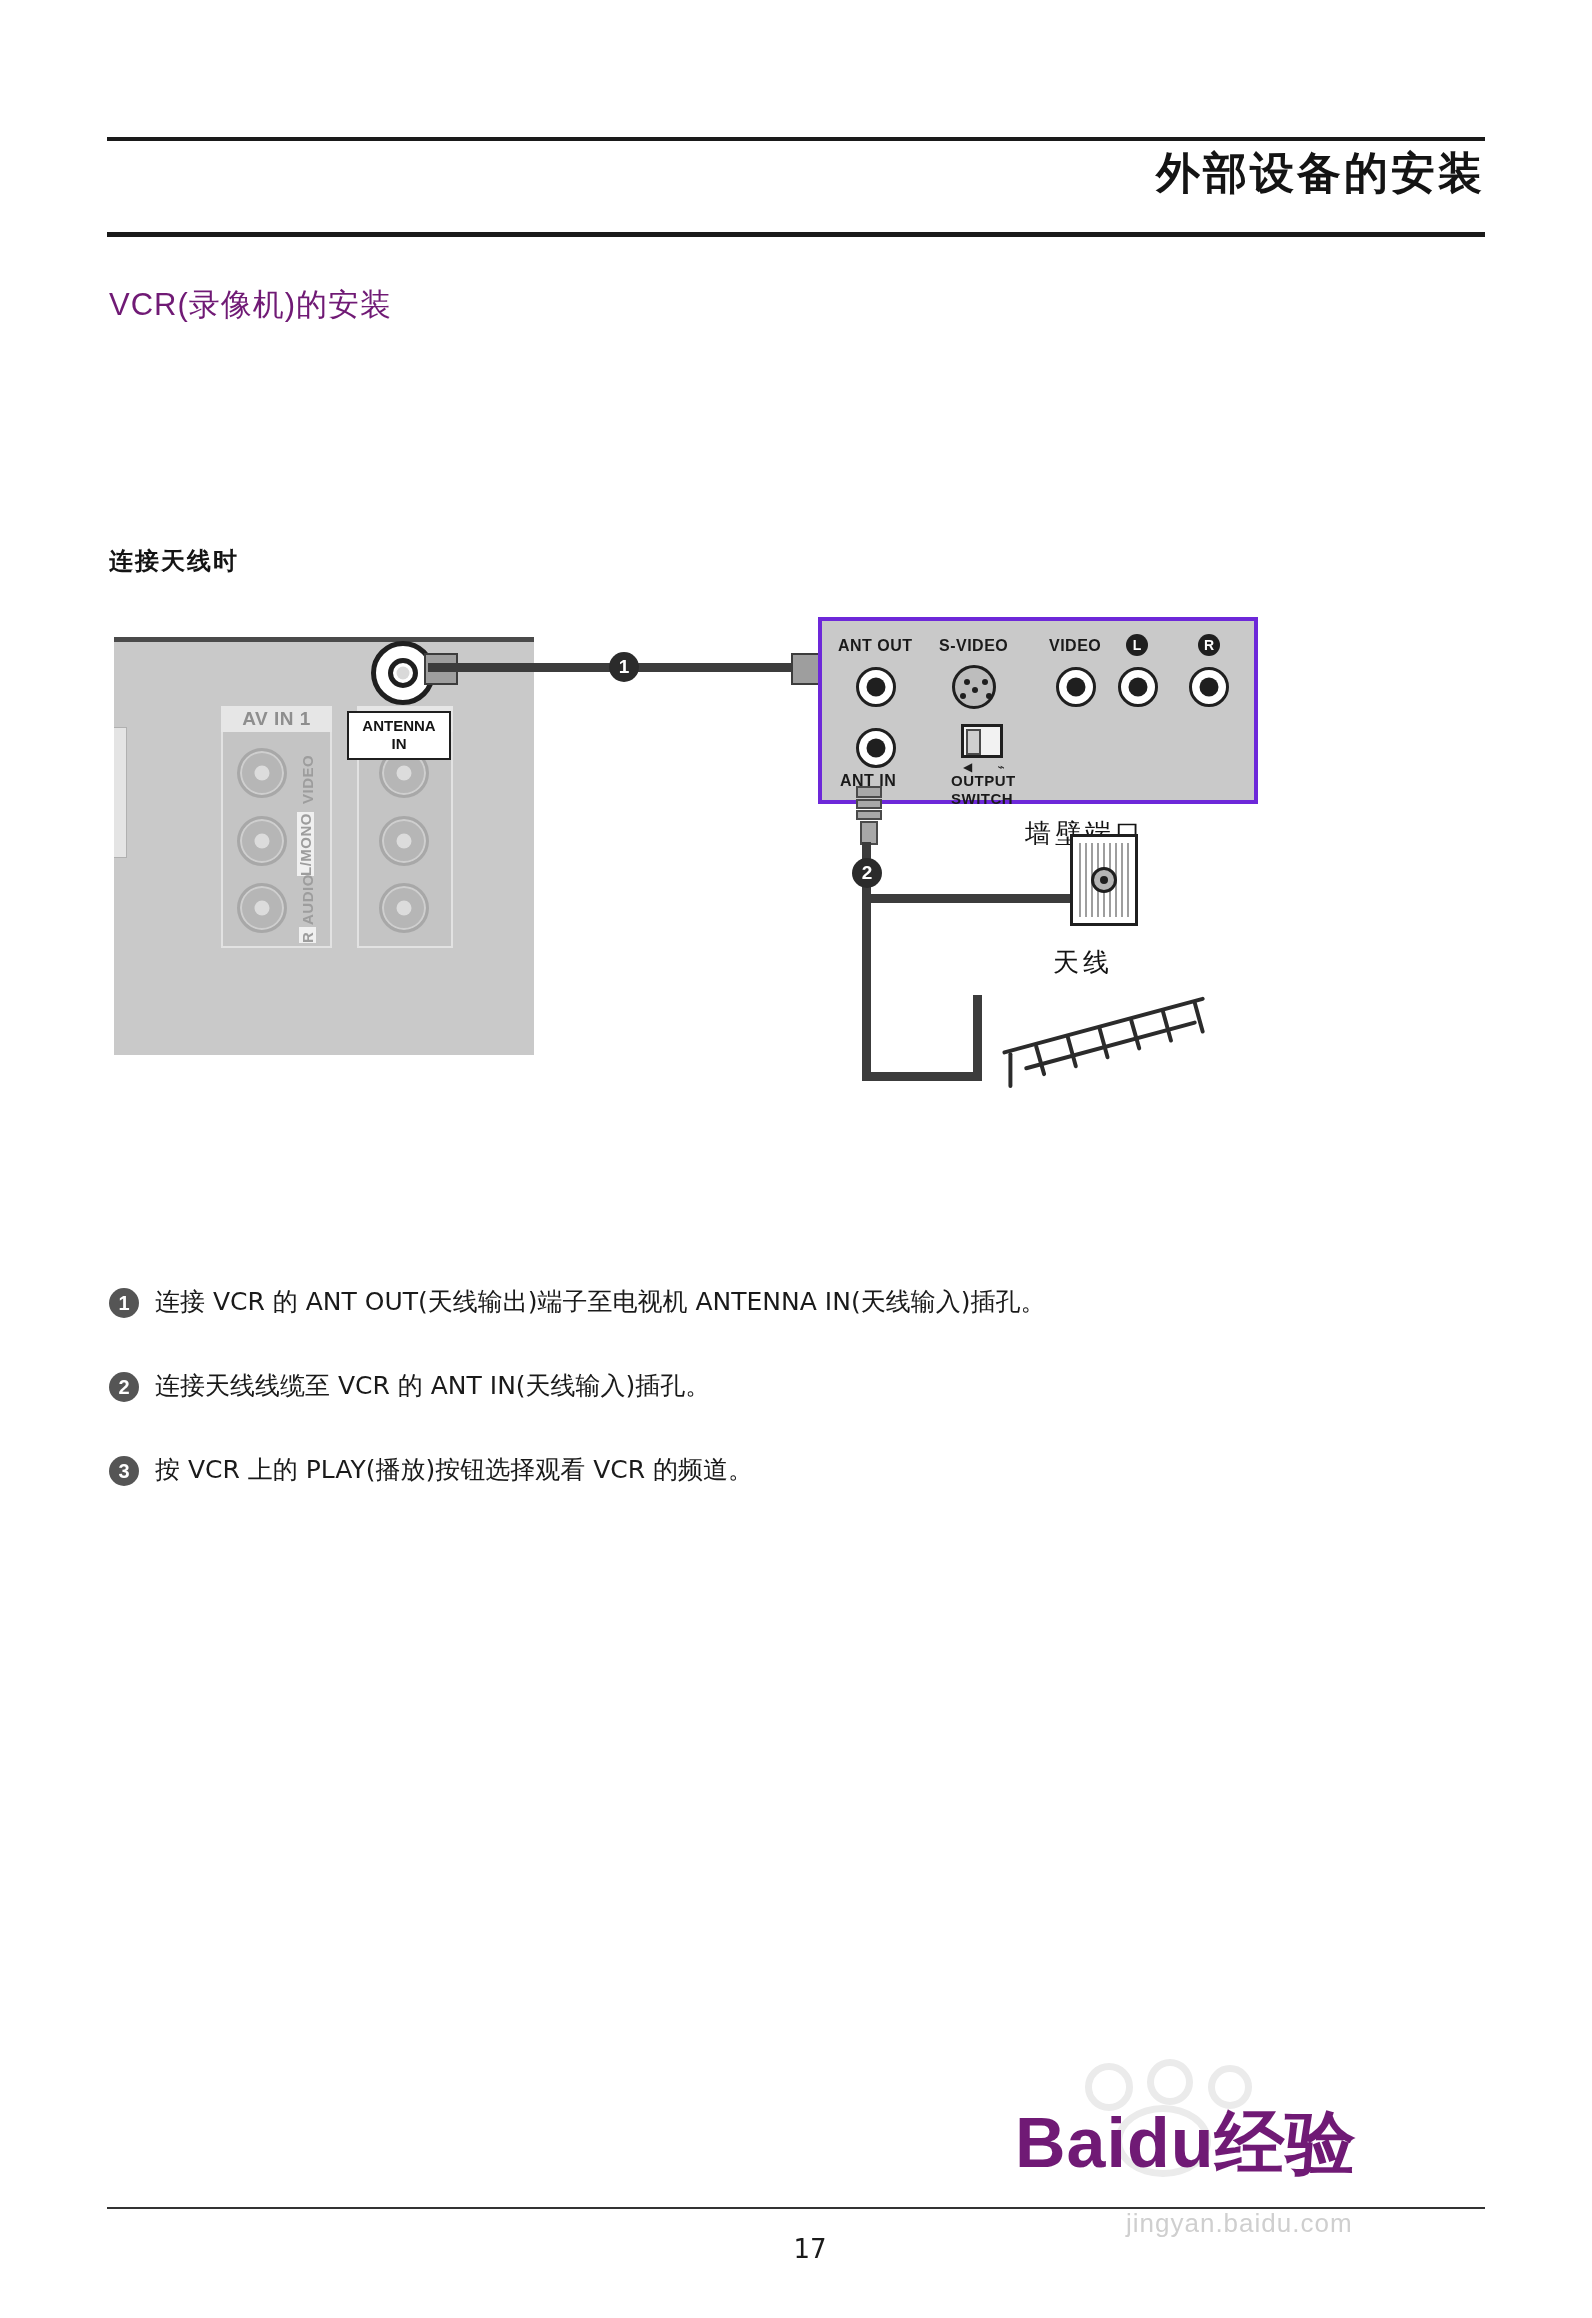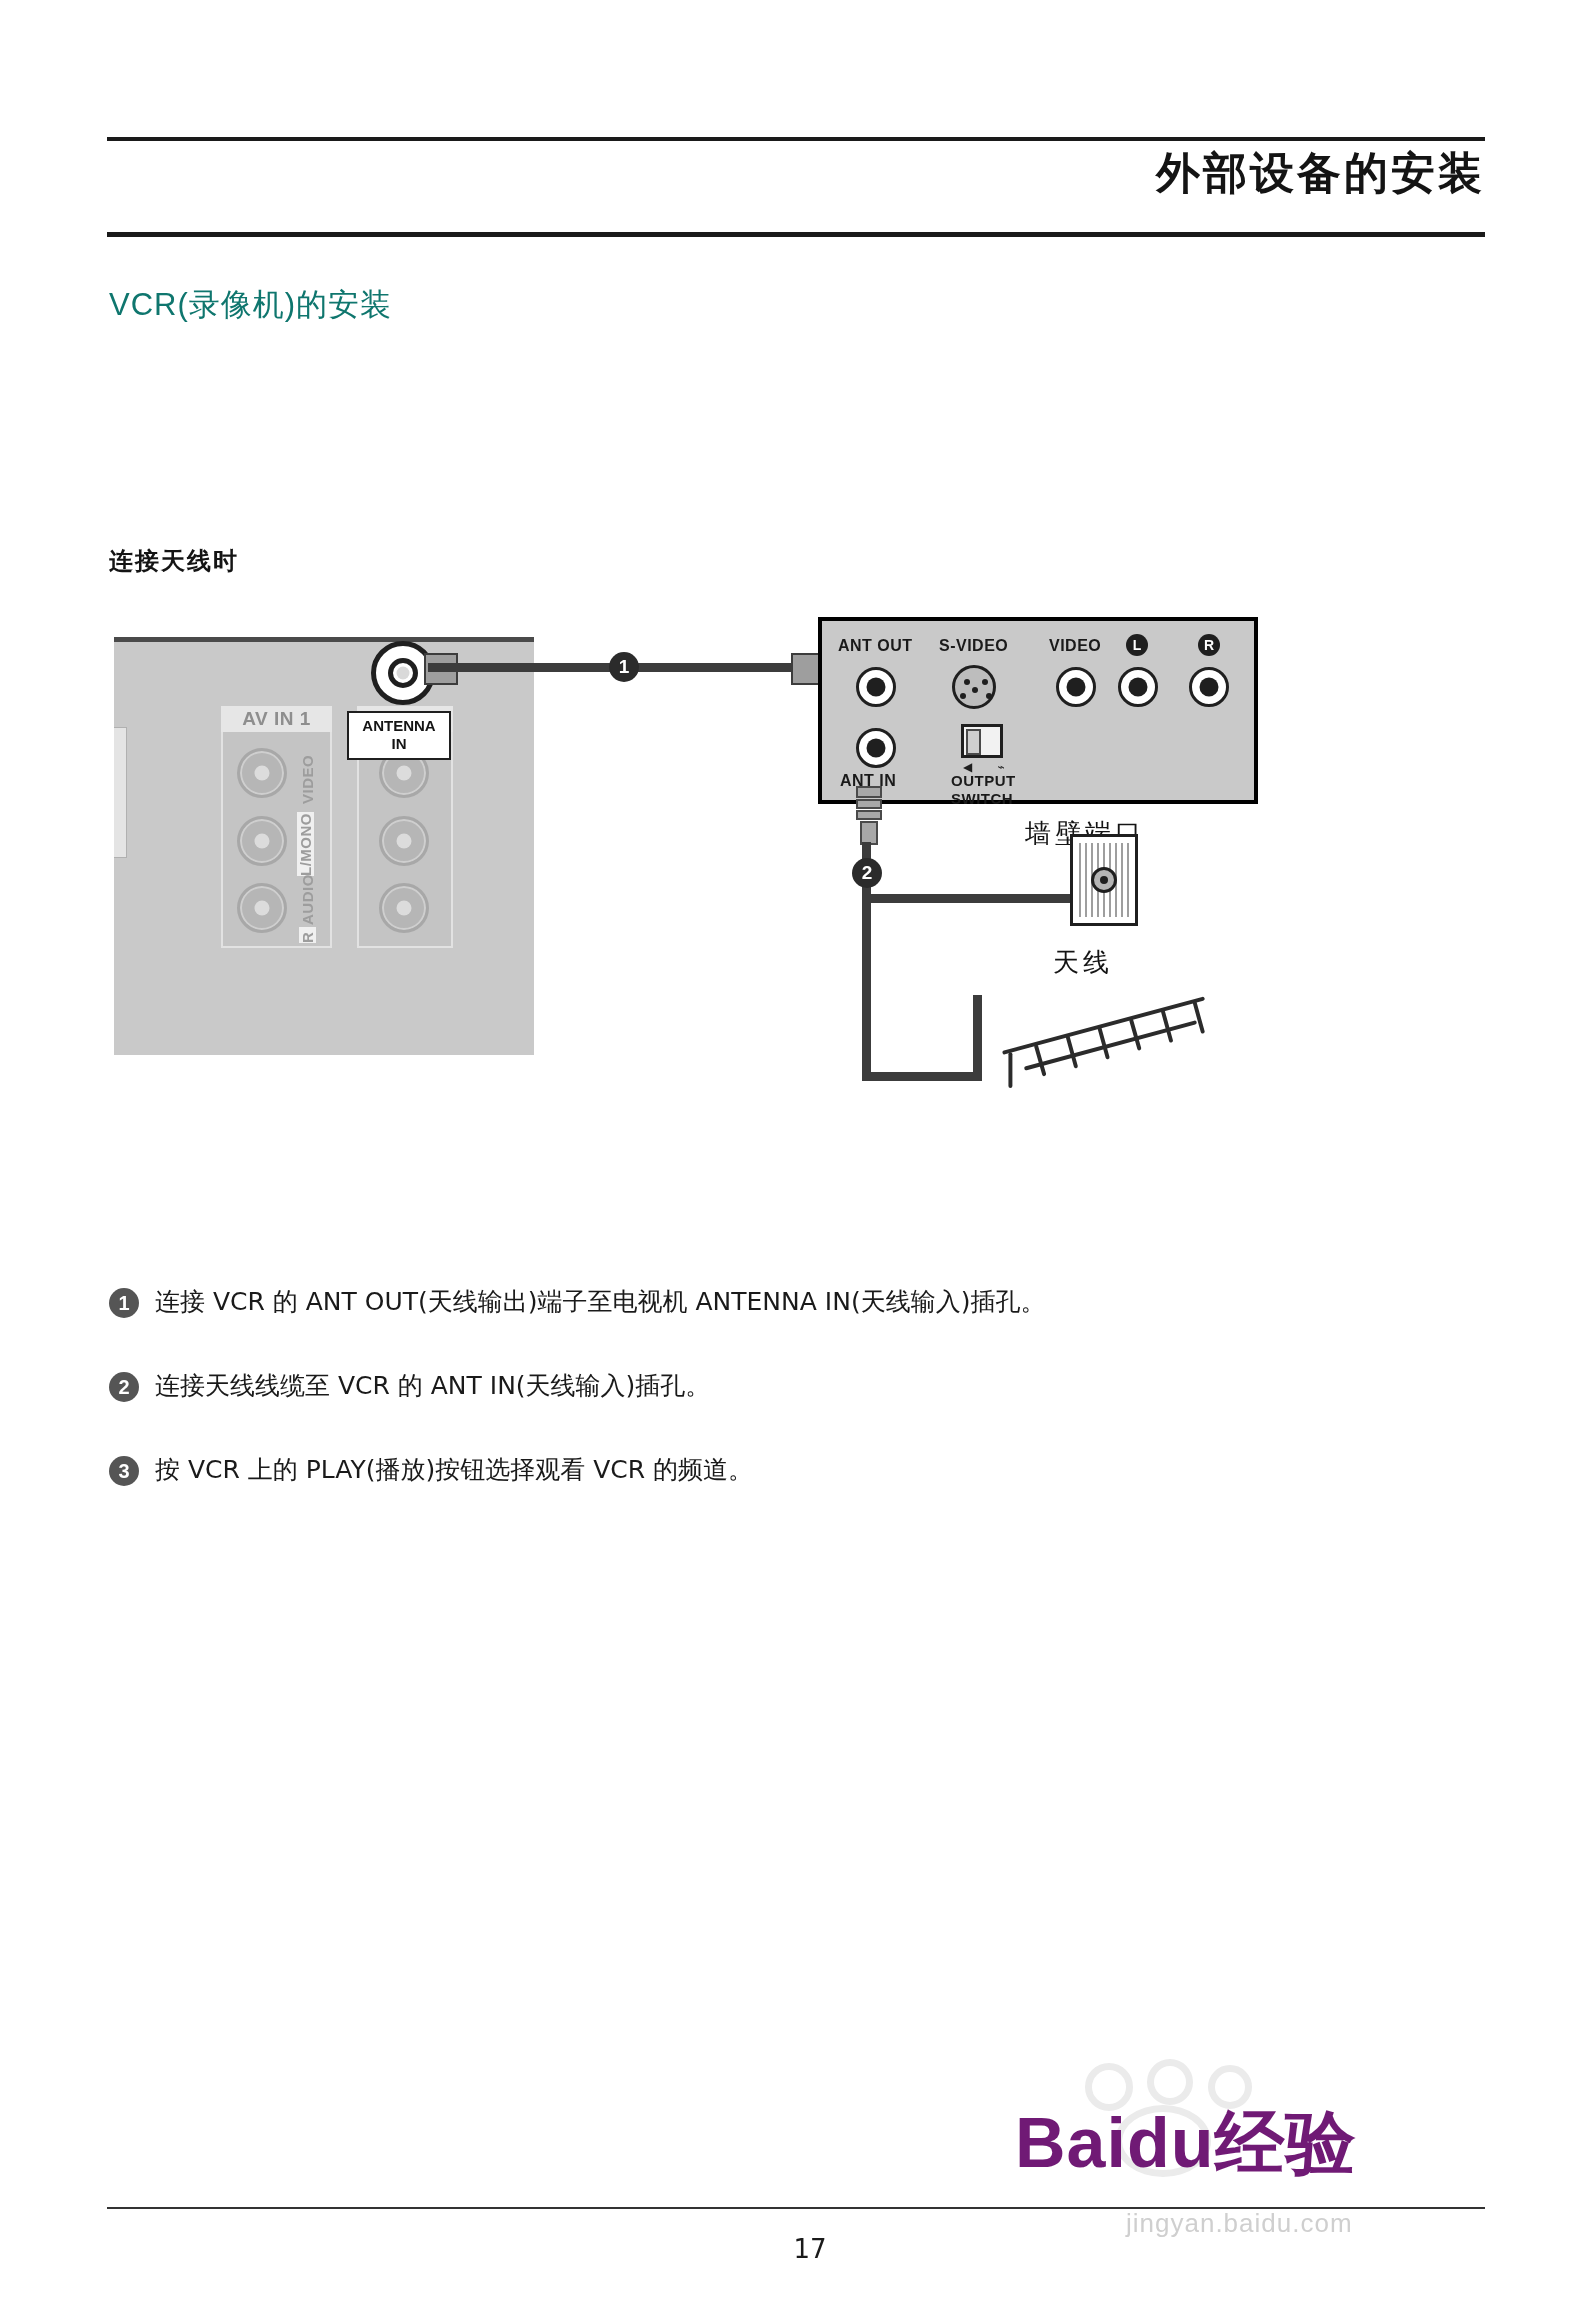--- a/index.html
+++ b/index.html
@@ -47,21 +47,21 @@
     white-space: nowrap;
     font-family: "DejaVu Sans", "Liberation Sans", sans-serif;
   }
 
   
   .section-heading {
     position: absolute;
     left: 109px; top: 284px;
     font-size: 31px;
     letter-spacing: 1px;
-    color: #0f766e;
+    color: #701a75;
     white-space: nowrap;
   }
 
   
   .bullets {
     position: absolute;
     left: 109px; top: 376px;
     width: 1383px;
   }
   .bullet-row {
@@ -231,21 +231,21 @@
     text-align: center;
     font-family: "Liberation Sans", sans-serif;
   }
 
   
   .vcr-panel {
     position: absolute;
     left: 718px; top: 0px;
     width: 432px; height: 179px;
     background: #c9c9c9;
-    border: 4px solid #000000;
+    border: 4px solid #6d28d9;
   }
   .vcr-lbl {
     position: absolute;
     font-size: 16px;
     font-weight: bold;
     color: #1a1a1a;
     letter-spacing: 0.5px;
     white-space: nowrap;
     font-family: "Liberation Sans", sans-serif;
   }

